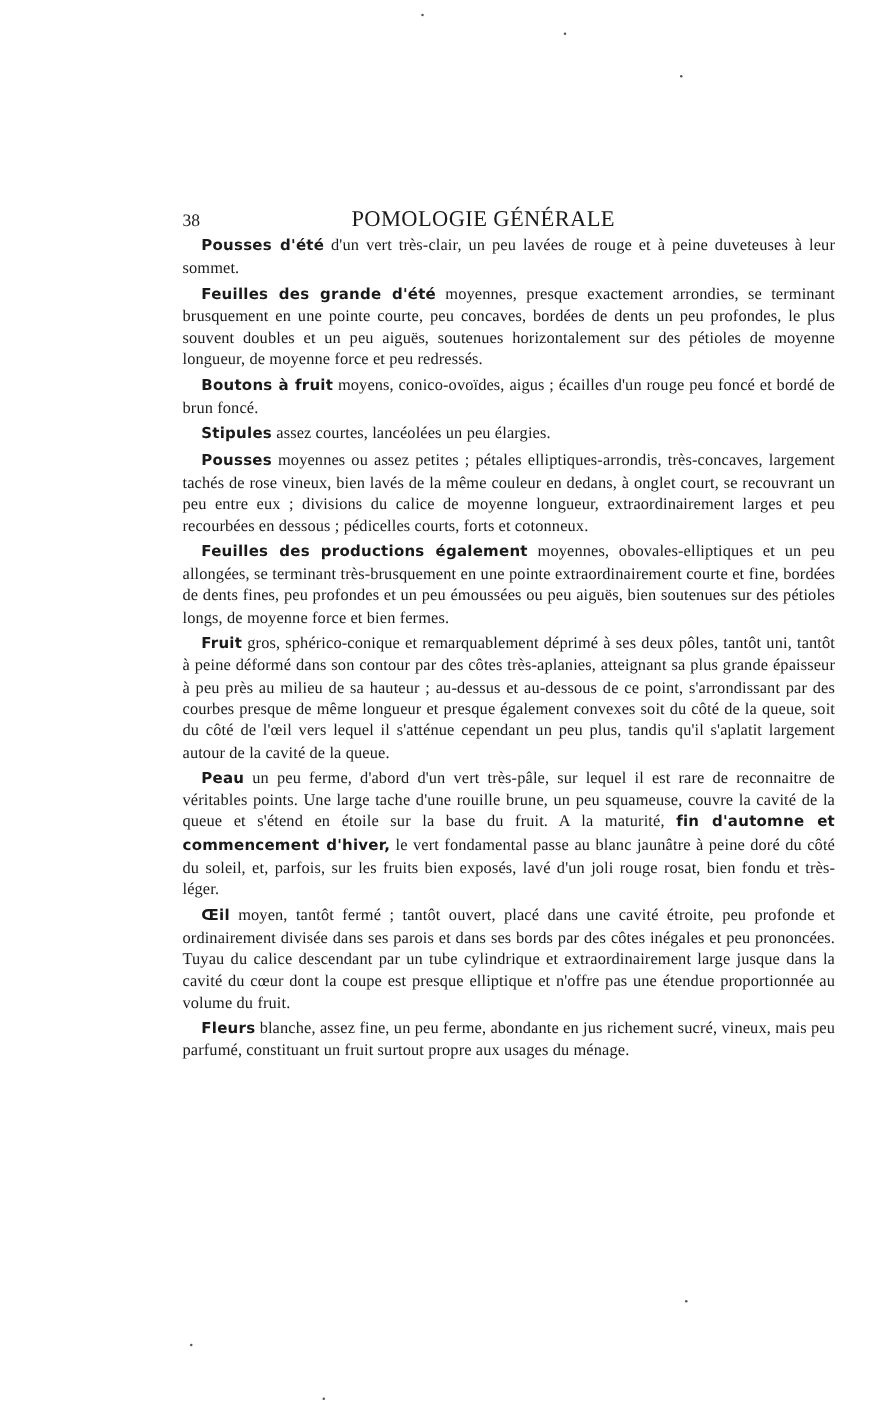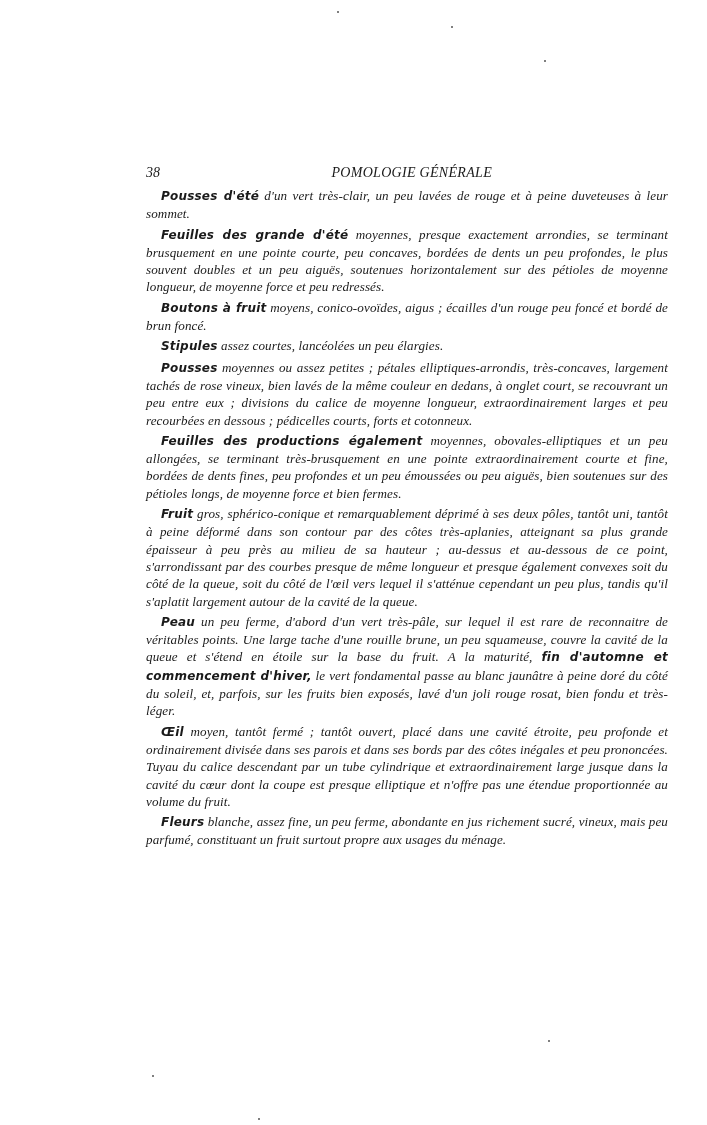--- a/index.html
+++ b/index.html
@@ -1,21 +1,21 @@
 <!DOCTYPE html>
 <html><head>
 <meta charset="utf-8">
 <style>
   html, body { margin:0; padding:0; background:#ffffff; }
   body { width:707px; height:1125px; position:relative; overflow:hidden; }
   .page { position:absolute; left:146px; top:165px; width:522px; color:#1a1a1a;
-    font-family:"DejaVu Serif", "Liberation Serif", serif;font-style:italic; }
+    font-family:"DejaVu Serif", "Liberation Serif", serif; }
   .header { display:flex; justify-content:space-between; align-items:baseline; height:22px; }
   .pagenum { font-size:14px; font-family:"Liberation Serif", serif; }
-  .running-title { font-size:14px; font-family:"Liberation Serif", serif; letter-spacing:0.3px; margin-right:176px; }
+  .running-title { font-size:18px; font-family:"Liberation Serif", serif; letter-spacing:0.3px; margin-right:176px; }
   .para { font-size:13.1px; line-height:17.3px; text-align:justify; text-indent:15px; margin:0 0 3px 0;
     font-family:"Liberation Serif", serif; letter-spacing:0.1px; }
   .para b, .em { font-family:"DejaVu Sans", sans-serif; font-weight:900; font-size:12px; letter-spacing:0.2px; }
   .speck { position:absolute; width:2px; height:2px; background:#555; border-radius:1px; }
 </style>
 </head>
 <body>
 
 <div class="page">
   <div class="header">

